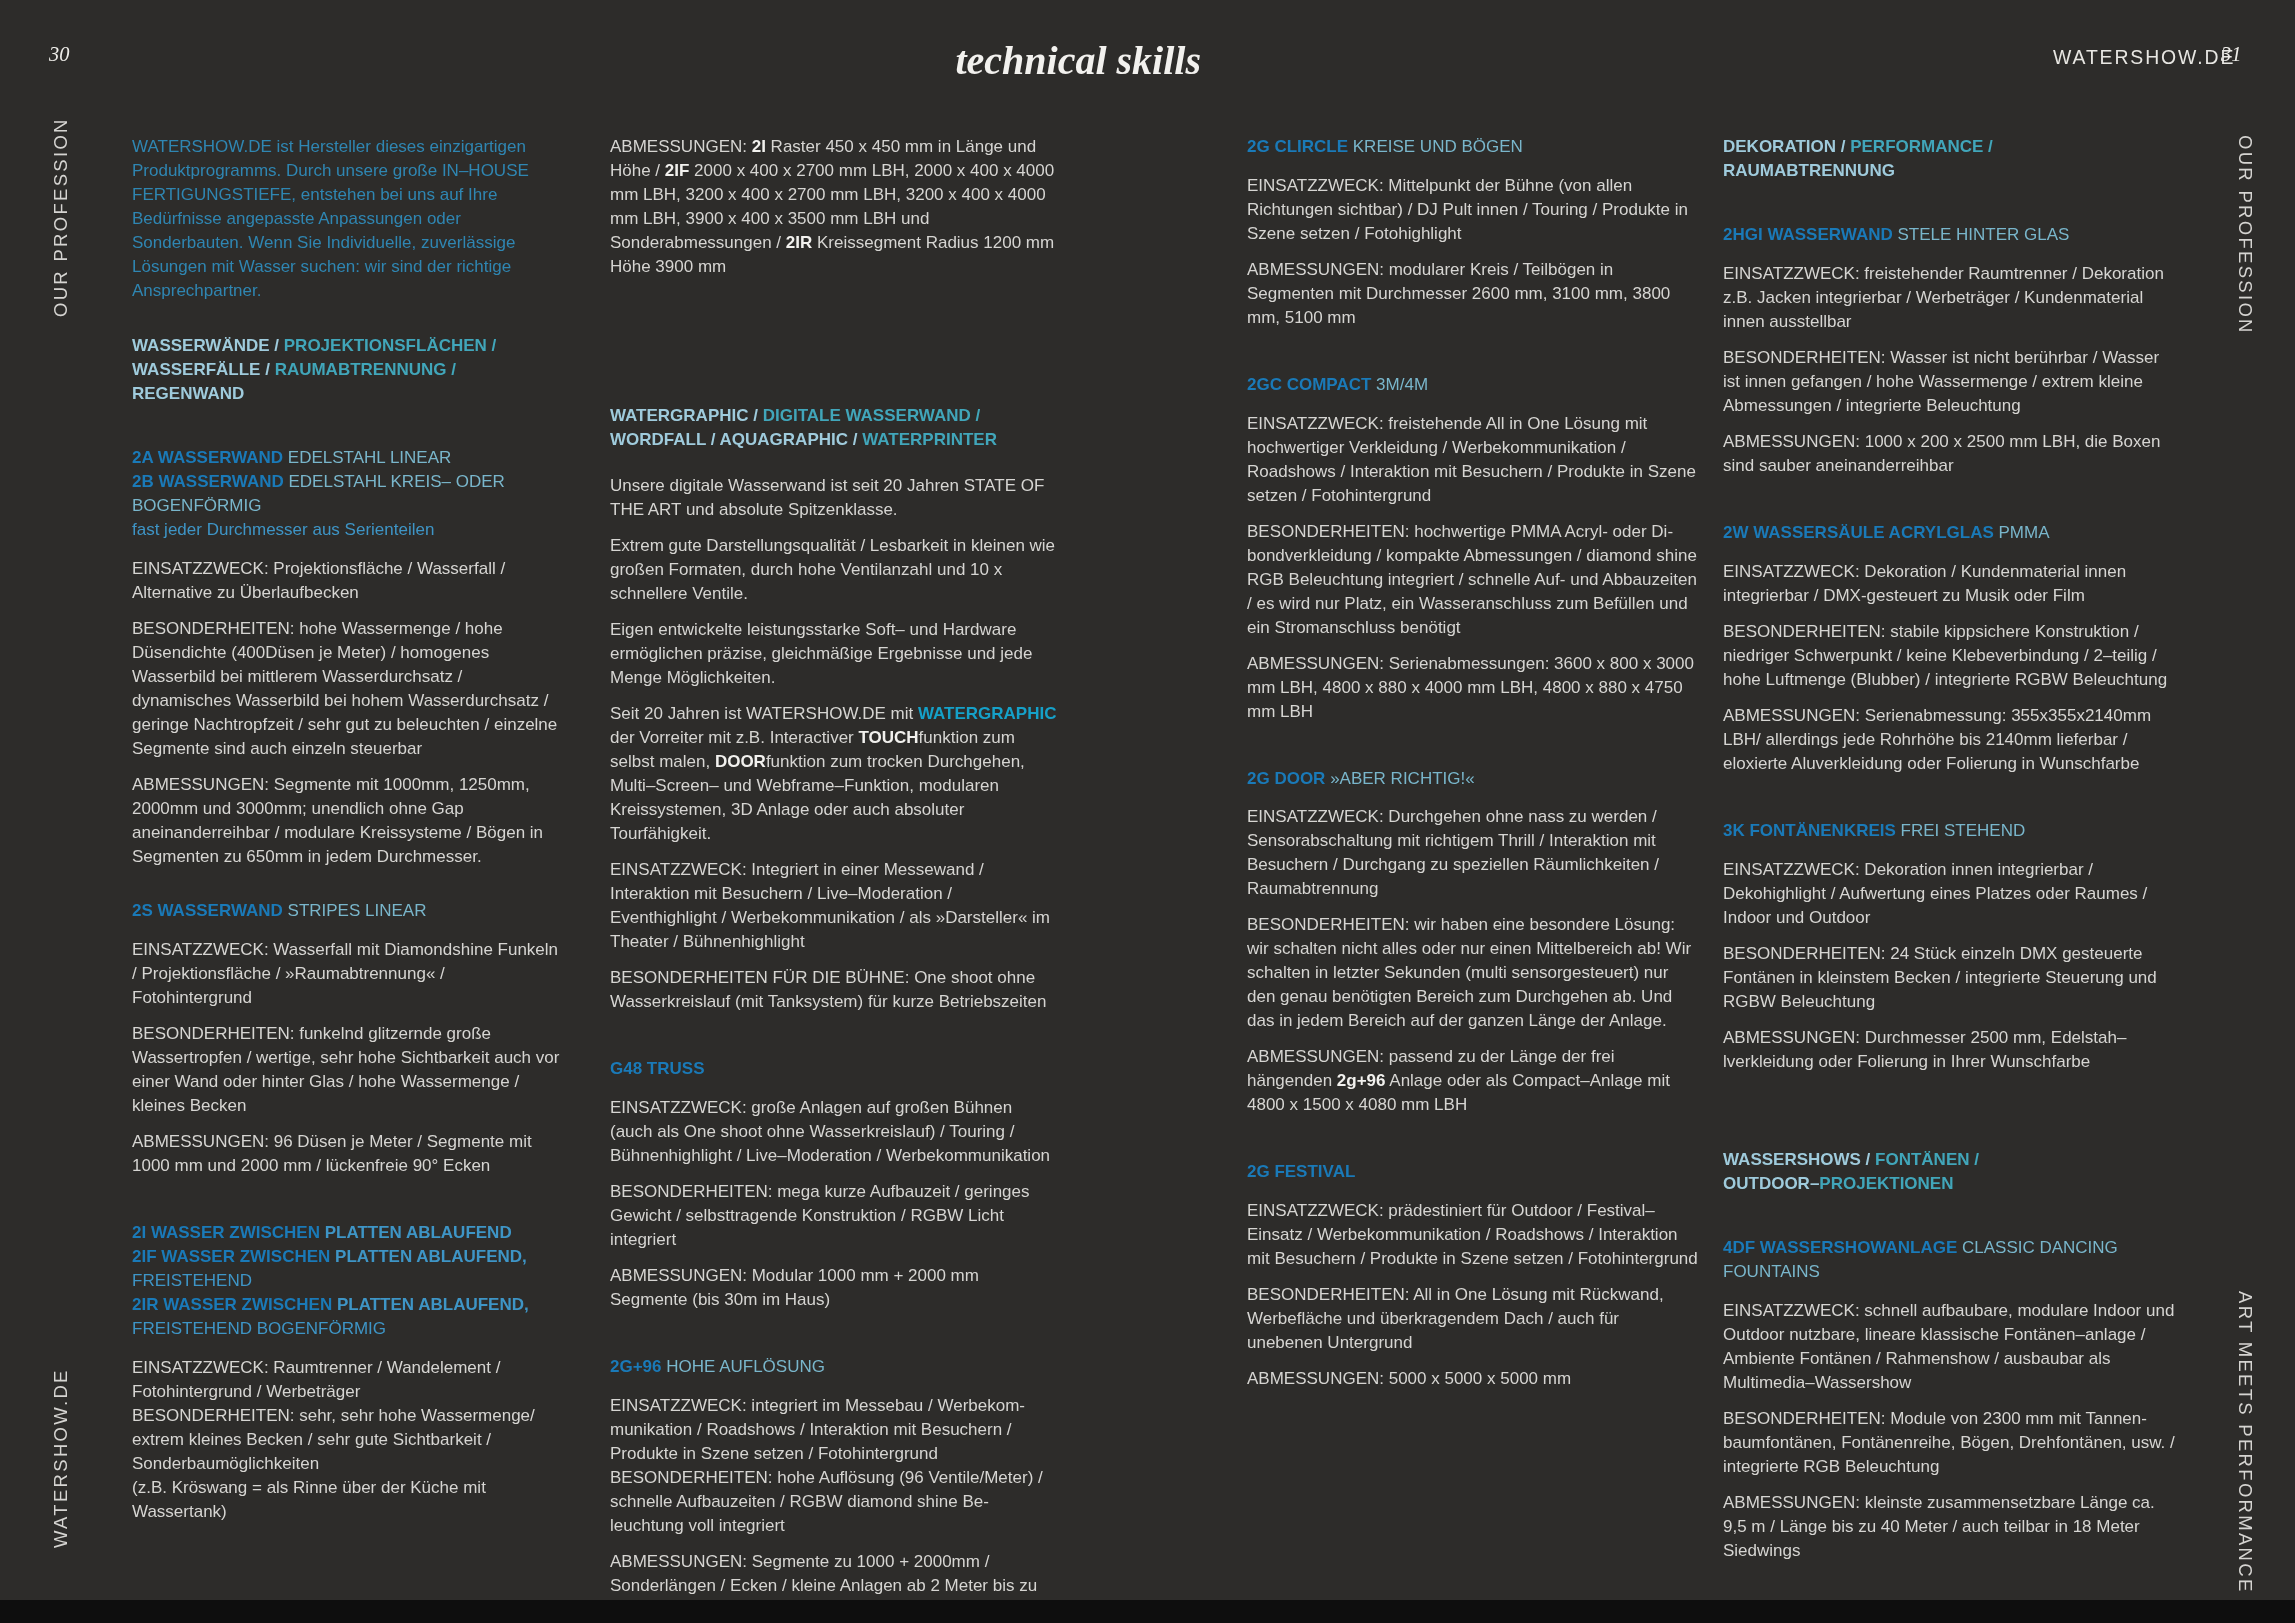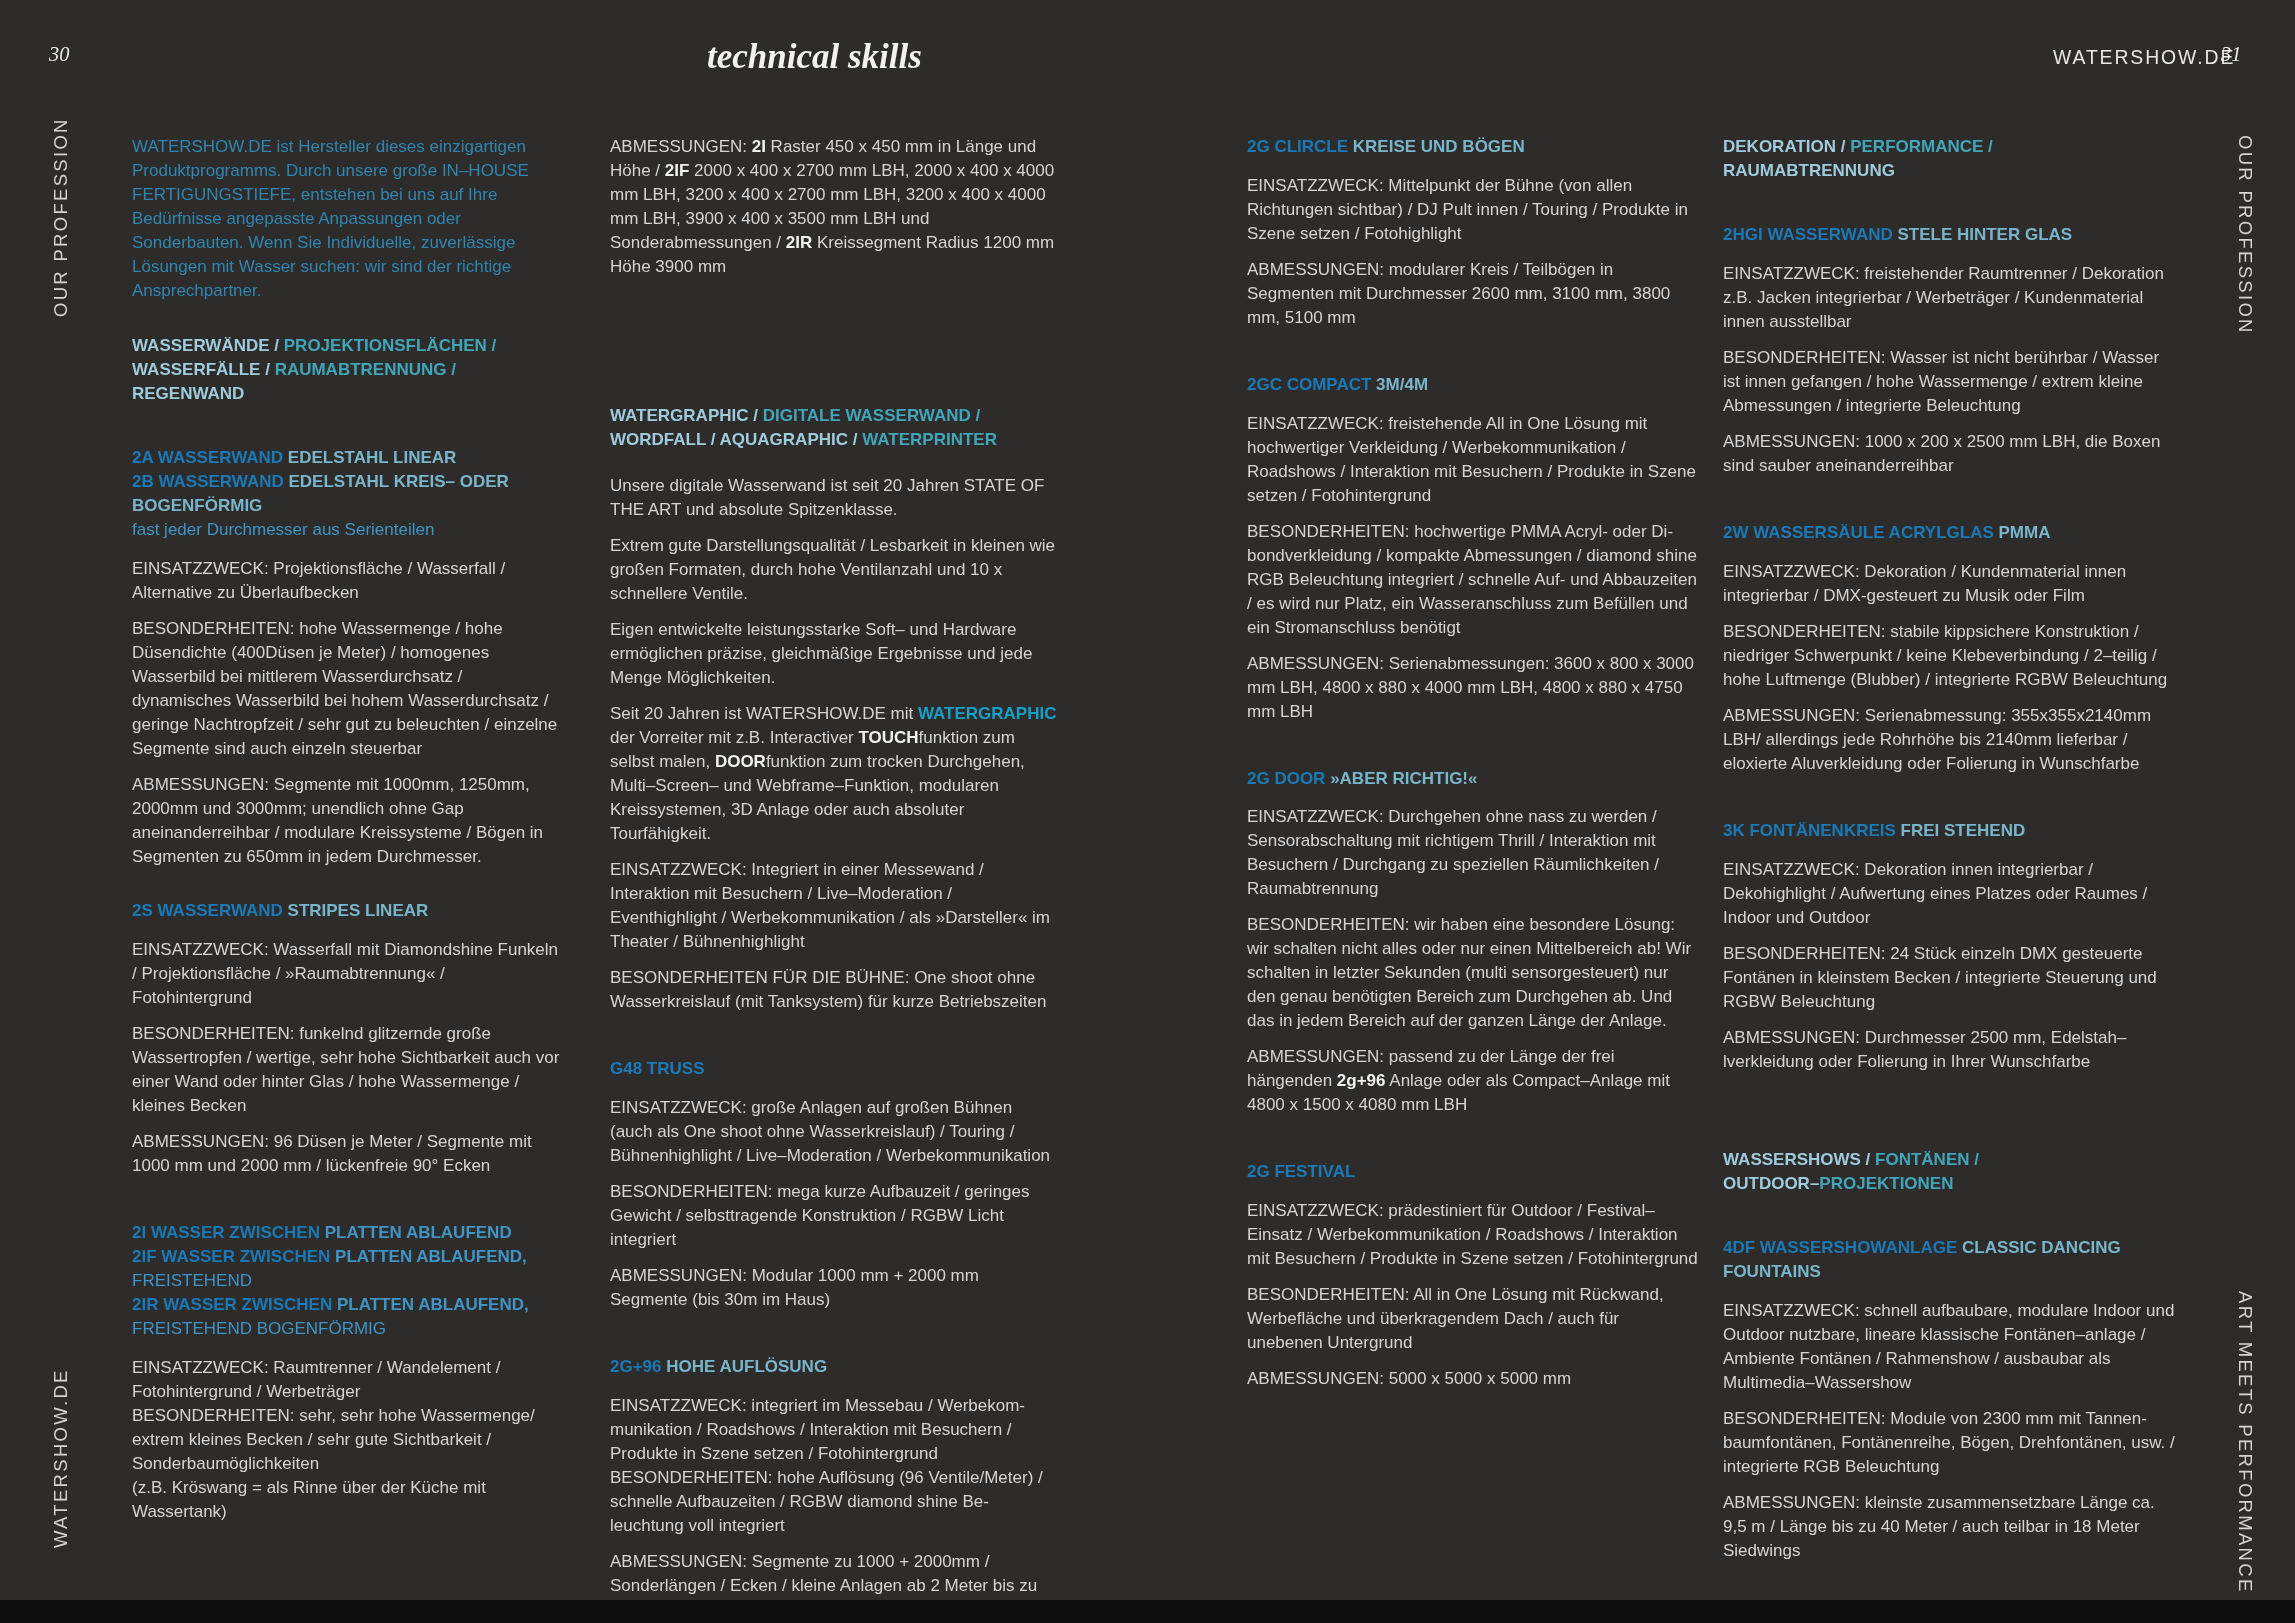--- a/index.html
+++ b/index.html
@@ -3,23 +3,23 @@
 <meta charset="utf-8">
 <style>
   html,body{margin:0;padding:0;background:#2d2c2a;}
   .page{position:relative;width:2295px;height:1623px;background:#2d2c2a;overflow:hidden;
         font-family:"Liberation Sans",sans-serif;}
   
   .pagenum{position:absolute;top:43px;font-family:"Liberation Serif",serif;font-style:italic;
            font-size:20.4px;color:#eeede9;}
   #pagenum-left{left:49px;}
   #pagenum-right{left:2221px;}
-  .title{position:absolute;left:707px;top:37px;width:463px;text-align:left;
+  .title{position:absolute;left:738px;top:37px;width:463px;text-align:right;
          font-family:"Liberation Serif",serif;font-style:italic;font-weight:bold;
-         font-size:35px;color:#f2f1ee;}
+         font-size:40px;color:#f2f1ee;}
   .brand{position:absolute;left:2053px;top:46px;font-size:19.4px;letter-spacing:1.9px;color:#e8e7e3;}
   
   .vlabel{position:absolute;white-space:nowrap;font-size:18.5px;letter-spacing:2.3px;color:#d5d4d1;}
   #v-left-top{left:50px;top:317px;transform:rotate(-90deg);transform-origin:0 0;}
   #v-left-bottom{left:50px;top:1548px;transform:rotate(-90deg);transform-origin:0 0;}
   #v-right-top{left:2256px;top:135px;transform:rotate(90deg);transform-origin:0 0;}
   #v-right-bottom{left:2256px;top:1291px;transform:rotate(90deg);transform-origin:0 0;}
   
   #columns{position:absolute;left:0;top:0;width:100%;height:100%;}
   .column{position:absolute;top:135px;font-size:17px;line-height:24px;color:#d6d5d2;}
@@ -33,21 +33,21 @@
   .blk-product{margin-top:30px;padding-bottom:2.8px;font-weight:bold;}
   .gap-lg{margin-top:43px;}
   .gap-xl{margin-top:74px;}
   .gap-xxl{margin-top:125px;}
   .tight{margin-top:0;}
   
   .s-body{color:#d6d5d2;}
   .s-bold{color:#f2f1ee;font-weight:bold;}
   .s-code{color:#1a7ab8;font-weight:bold;}
   .s-code2{color:#3e95c6;font-weight:bold;}
-  .s-light{color:#79b6cb;font-weight:bold;}
+  .s-light{color:#79b6cb;font-weight:normal;}
   .s-subtle{color:#3e95c6;font-weight:normal;}
   .s-hl{color:#9fcbdc;}
   .s-ht{color:#41a6ba;}
   .s-intro{color:#2f86b2;}
   .s-cyan{color:#15a1c9;font-weight:bold;}
   .footer-bar{position:absolute;left:0;top:1600px;width:100%;height:23px;background:#0e0e0e;}
 </style>
 </head>
 <body>
 

